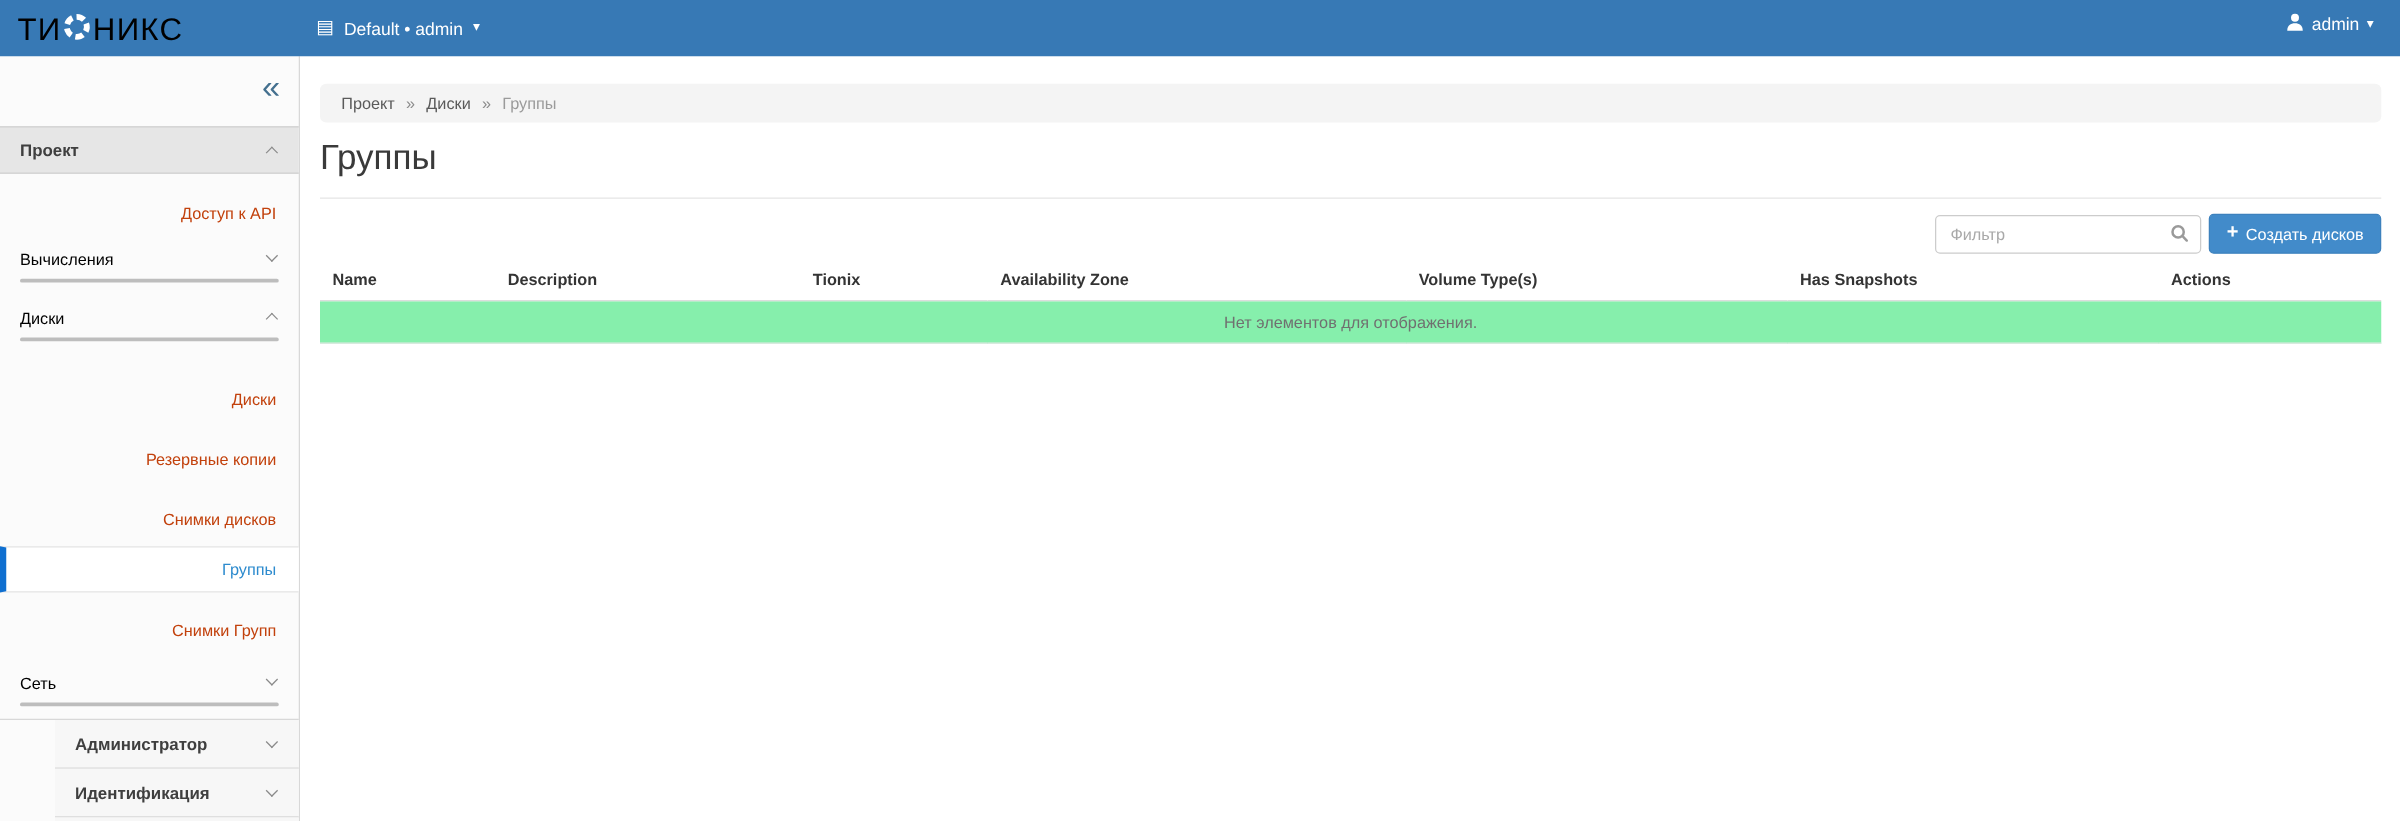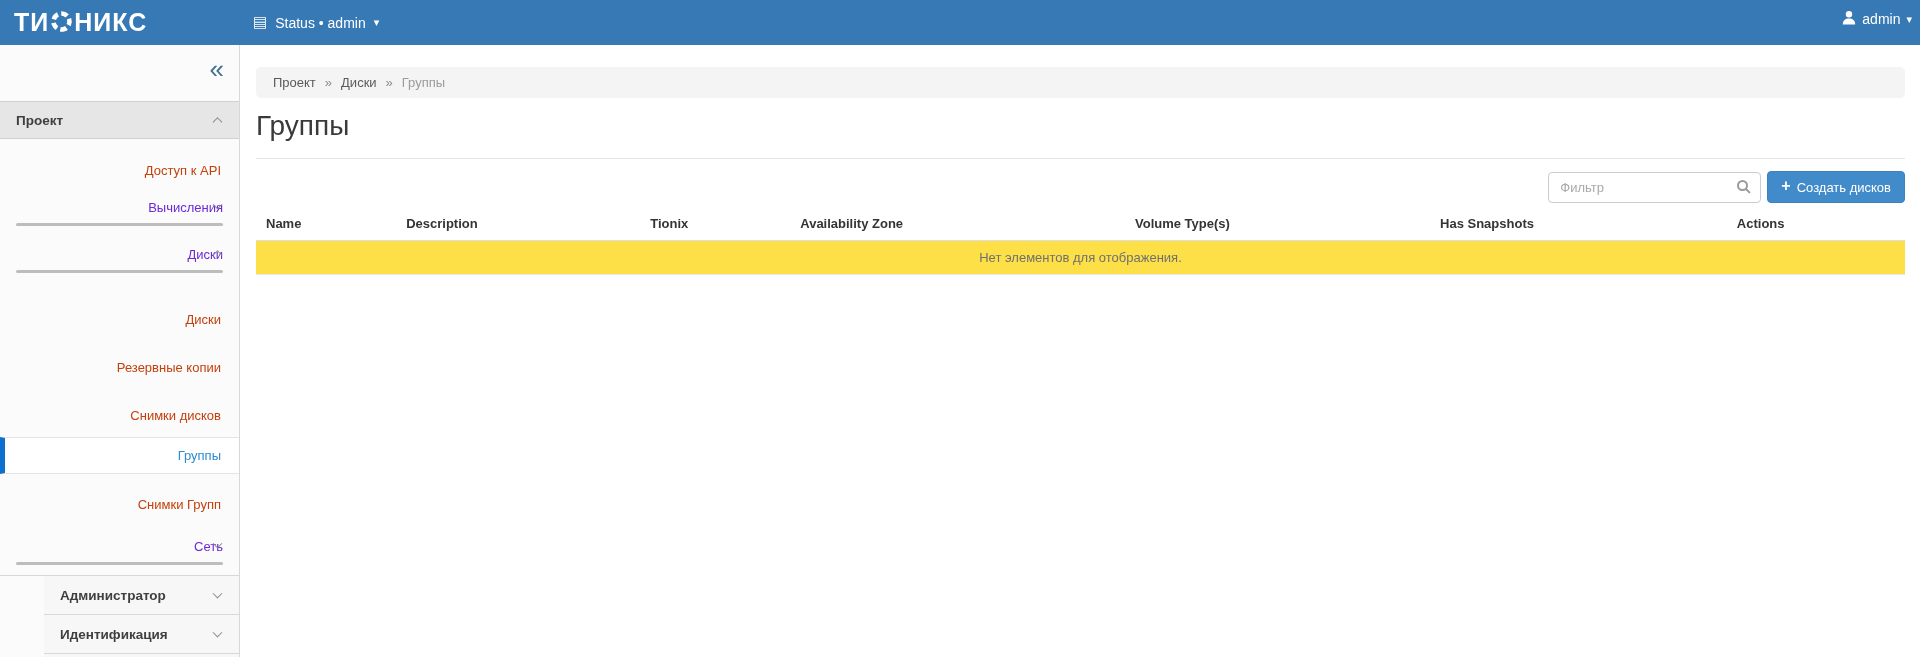--- a/index.html
+++ b/index.html
@@ -6,42 +6,42 @@
   html,body { margin:0; padding:0; }
   body {
     width:1920px; height:657px; overflow:hidden; position:relative;
     background:#ffffff;
     font-family:"Liberation Sans","DejaVu Sans",sans-serif;
     -webkit-font-smoothing:antialiased;
   }
 
   
   .topbar { position:absolute; top:0; left:0; width:1920px; height:45px; background:#3779b5; color:#fff; z-index:10; }
-  .logo { position:absolute; left:14px; top:8px; display:flex; align-items:flex-start; font-size:25px; font-weight:bold; letter-spacing:1px; color:#ffffff; cursor:pointer; }
+  .logo { position:absolute; left:14px; top:8px; display:flex; align-items:center; font-size:25px; font-weight:normal; letter-spacing:1px; color:#000000; cursor:pointer; }
   .logo svg { margin:2px 1px 0 1px; }
   .ctx { position:absolute; left:253px; top:0; height:45px; display:flex; align-items:center; gap:8px; font-size:14px; cursor:pointer; }
   .ctx .sq-icon { font-size:15px; line-height:1; position:relative; top:-1px; }
   .caret { font-size:11px; line-height:1; }
-  .usr { position:absolute; right:8px; top:0; height:38px; display:flex; align-items:center; gap:6px; font-size:14px; cursor:pointer; }
+  .usr { position:absolute; right:21px; top:0; height:38px; display:flex; align-items:center; gap:6px; font-size:14px; cursor:pointer; }
 
   
   .sidebar { position:absolute; top:45px; left:0; width:240px; height:612px; background:#fbfbfb; border-right:1px solid #d8d8d8; font-size:13px; color:#545454; }
   .collapse-row { height:56px; position:relative; }
   .collapse-btn { position:absolute; right:15px; top:4px; font-size:26px; color:#44708f; cursor:pointer; line-height:1.6; }
 
   .sec-header { height:38px; line-height:37px; padding:0 16px; font-weight:bold; font-size:13.5px; color:#3f3f3f; position:relative; cursor:pointer; }
   .sec-header.open { background:#e6e6e6; border-top:1px solid #d0d0d0; border-bottom:1px solid #d0d0d0; }
 
   .chev { position:absolute; right:18px; top:50%; width:7px; height:7px;
           border-right:1px solid #8a8a8a; border-bottom:1px solid #8a8a8a; }
   .chev.down { transform:translateY(-70%) rotate(45deg); }
   .chev.up   { transform:translateY(-20%) rotate(-135deg); }
 
   .nav-link { display:block; text-align:right; padding:11px 18px; color:#c2410c; cursor:pointer;margin-top:13px; }
-  .nav-toggle { position:relative; padding:11px 16px 8px; color:#6d28d9; cursor:pointer;text-align:right; }
+  .nav-toggle { position:relative; padding:11px 16px 8px; color:#000000; cursor:pointer; }
   .underline { height:3px; background:#bdbdbd; border-radius:2px; margin:0 16px 10px; }
 
   .subnav .nav-link { padding:10px 18px; }
   .subnav .active {
     background:#ffffff; border-left:5px solid #0f6fd0; color:#2d8bce;
     border-top:1px solid #e4e4e4; border-bottom:1px solid #e4e4e4;
     margin:4px 0; padding-right:18px;
   }
   .gap { height:6px; }
 
@@ -64,37 +64,37 @@
   .filter-box input { border:none; outline:none; width:100%; height:100%; padding:0 32px 0 11px; font-size:13px; color:#555; border-radius:4px; font-family:inherit; background:transparent; }
   .filter-box input::placeholder { color:#a9a9a9; }
   .search-icon { position:absolute; right:12px; top:7px; width:11px; height:11px; border:2px solid #9a9a9a; border-radius:50%; cursor:pointer; }
   .search-icon::after { content:""; position:absolute; width:2px; height:6px; background:#9a9a9a; transform:rotate(-45deg); right:-3px; bottom:-5px; border-radius:1px; }
 
   .create-btn { height:32px; background:#428bca; border:1px solid #3d81bd; border-radius:4px; color:#fff; font-size:13px; padding:0 13px; display:flex; align-items:center; gap:6px; cursor:pointer; font-family:inherit; }
   .plus-icon { font-weight:bold; font-size:16px; line-height:1; position:relative; top:-1px; }
 
   table.groups { width:100%; border-collapse:collapse; margin-top:3px; table-layout:fixed; }
   table.groups th { text-align:left; font-size:13px; font-weight:bold; color:#343434; padding:10px 10px 9px; border-bottom:1px solid #dddddd; cursor:pointer; white-space:nowrap; overflow:hidden; }
-  table.groups td.empty { text-align:center; background:#fde047; color:#707070; font-size:13px; padding:9px; border-bottom:1px solid #e7e7e7; }
+  table.groups td.empty { text-align:center; background:#86efac; color:#707070; font-size:13px; padding:9px; border-bottom:1px solid #e7e7e7; }
   th.c1{width:8.5%} th.c2{width:14.8%} th.c3{width:9.1%} th.c4{width:20.3%} th.c5{width:18.5%} th.c6{width:18%} th.c7{width:10.8%}
 </style>
 </head>
 <body>
 
 <div class="topbar">
   <div class="logo">
     <span>ТИ</span>
     <span><svg width="23" height="23" viewBox="0 0 23 23">
           <circle cx="11.5" cy="11.5" r="8" fill="none" stroke="#ffffff" stroke-width="4.6" stroke-dasharray="6.5 3.5" transform="rotate(-20 11.5 11.5)"></circle>
         </svg></span>
     <span>НИКС</span>
   </div>
   <div class="ctx">
     <span class="sq-icon">▤</span>
-    <span>Status • admin</span>
+    <span>Default • admin</span>
     <span class="caret">▾</span>
   </div>
   <div class="usr">
     <span><svg width="14" height="15" viewBox="0 0 14 15">
           <circle cx="7" cy="4.2" r="3.2" fill="#fff"></circle>
           <path d="M0.8 14.5 C0.8 10.5 3.5 8.6 7 8.6 C10.5 8.6 13.2 10.5 13.2 14.5 Z" fill="#fff"></path>
         </svg></span>
     <span>admin</span>
     <span class="caret">▾</span>
   </div>

